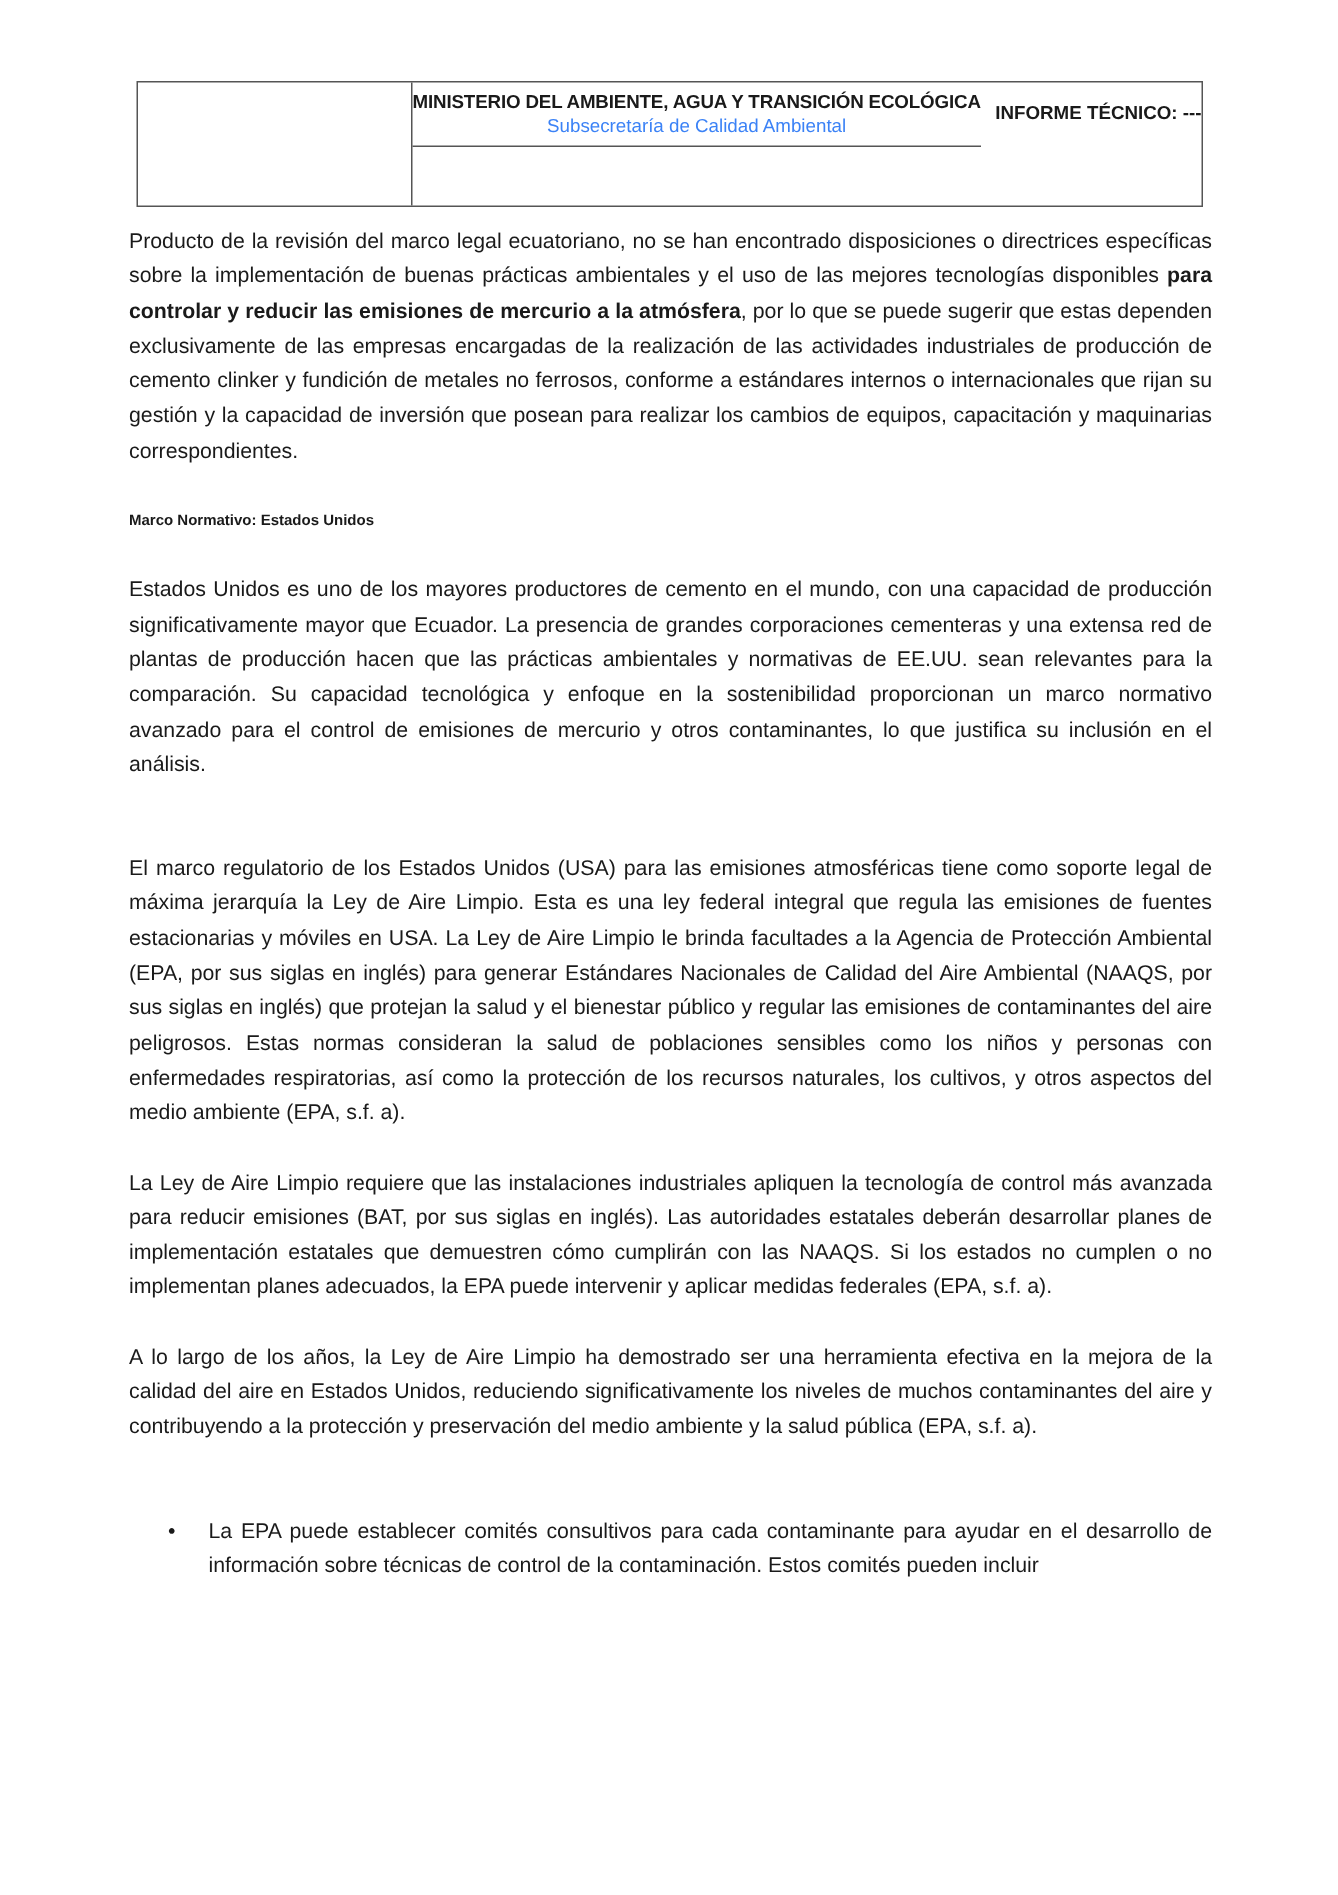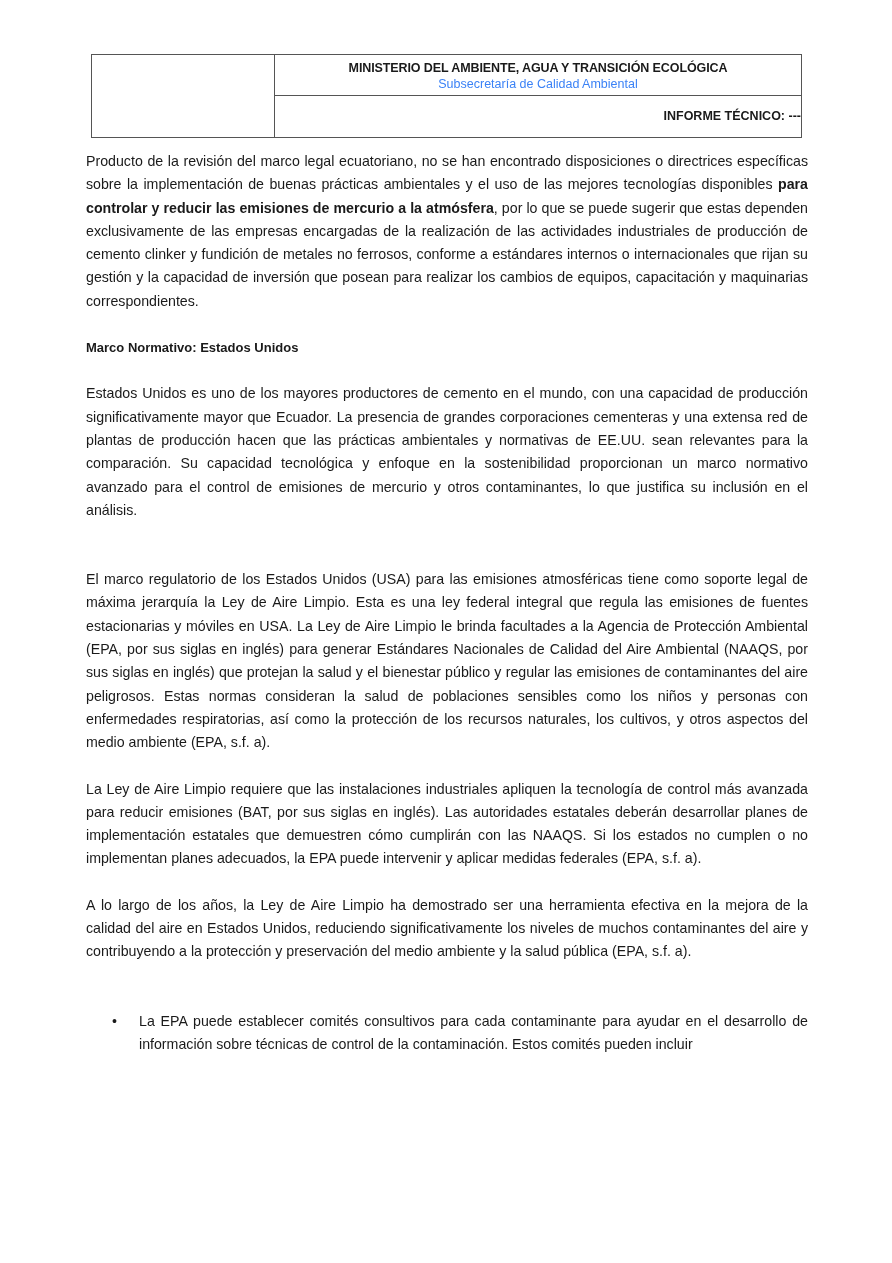--- a/index.html
+++ b/index.html
@@ -1,31 +1,31 @@
 <!DOCTYPE html>
 <html><head>
 <meta charset="utf-8">
 <style>
   html, body { margin: 0; padding: 0; background: #ffffff; }
   body { width: 892px; height: 1263px; position: relative; overflow: hidden;
          font-family: "Liberation Sans", "DejaVu Sans", sans-serif; color: #1a1a1a; }
   .header-table { position: absolute; left: 91px; top: 54px; width: 711px; height: 84px;
                   border: 1px solid #555; box-sizing: border-box; display: flex; }
   .logo-cell { width: 183px; border-right: 1px solid #555; box-sizing: border-box; }
-  .right-cell { flex: 1; display: flex; flex-direction: column; }
+  .right-cell { flex: 1; display: flex; }
   .ministry-block { height: 43px; border-bottom: 1px solid #555; box-sizing: border-box;
                     text-align: center; padding-top: 5px; }
   .ministry { font-size: 12.5px; font-weight: bold; letter-spacing: -0.1px; line-height: 16px; }
   .subsec { font-size: 12.5px; color: #3b82f6; line-height: 16px; }
   .report-block { flex: 1; text-align: right; font-size: 12.5px; font-weight: bold; line-height: 41px; }
 
   .content { position: absolute; left: 86px; top: 150px; width: 722px; }
   p { margin: 0; font-size: 14.2px; line-height: 23.3px; text-align: justify; }
   .gap { height: 23px; }
-  .heading { font-weight: bold; font-size: 13px; line-height: 23.3px; margin: 0; }
+  .heading { font-weight: bold; font-size: 10px; line-height: 23.3px; margin: 0; }
   .heading i { font-style: italic; }
   ul { margin: 0; padding: 0; list-style: none; }
   li { position: relative; padding-left: 53px; font-size: 14.2px; line-height: 23.3px; text-align: justify; }
   li .bullet { position: absolute; left: 26px; top: 0; }
 </style>
 </head>
 <body>
 
 <div class="header-table">
   <div class="logo-cell"></div>

